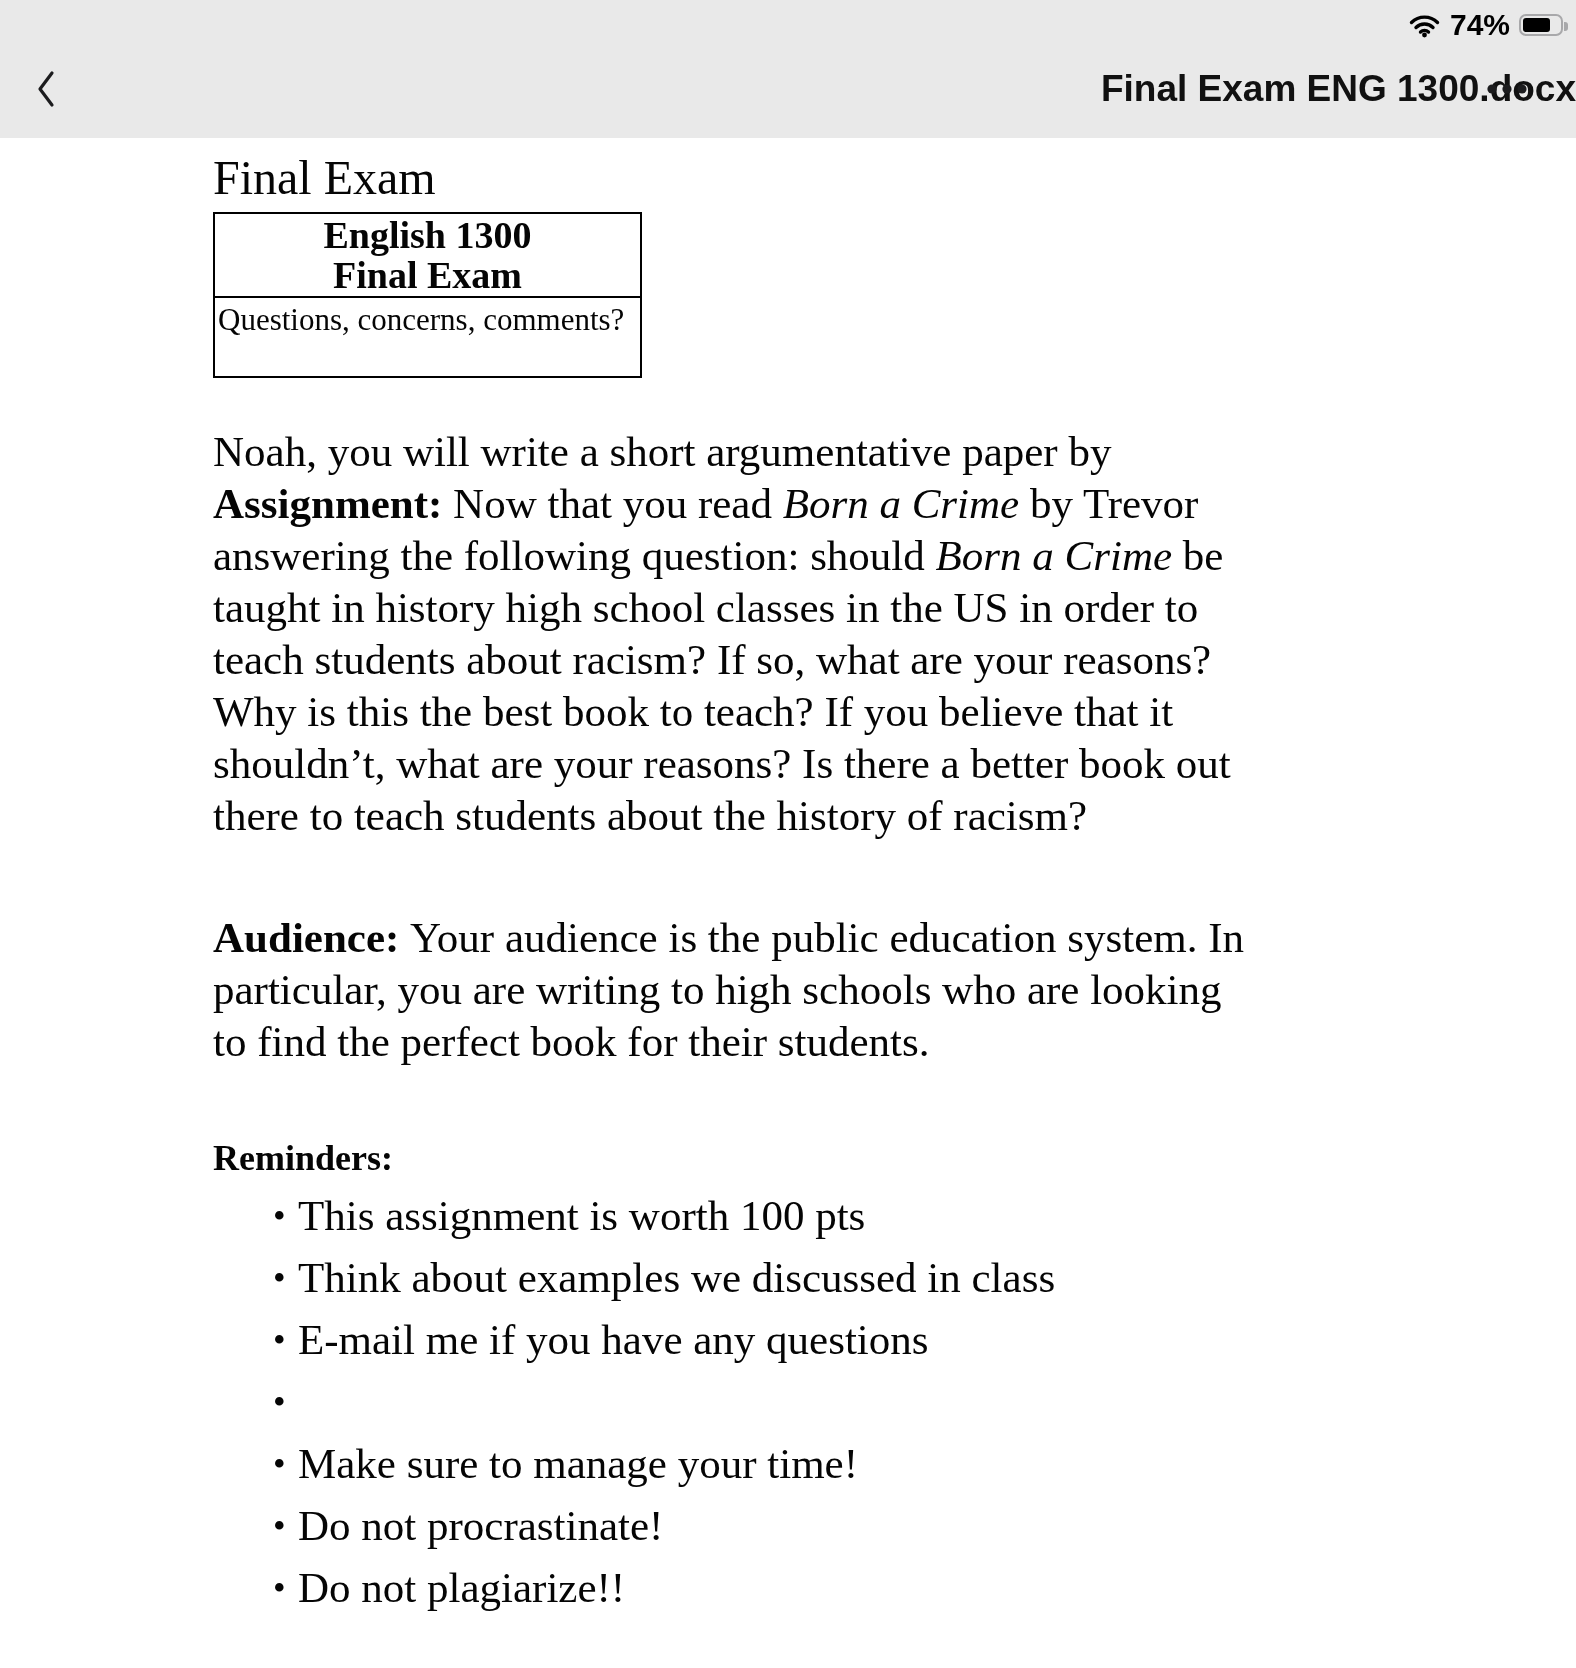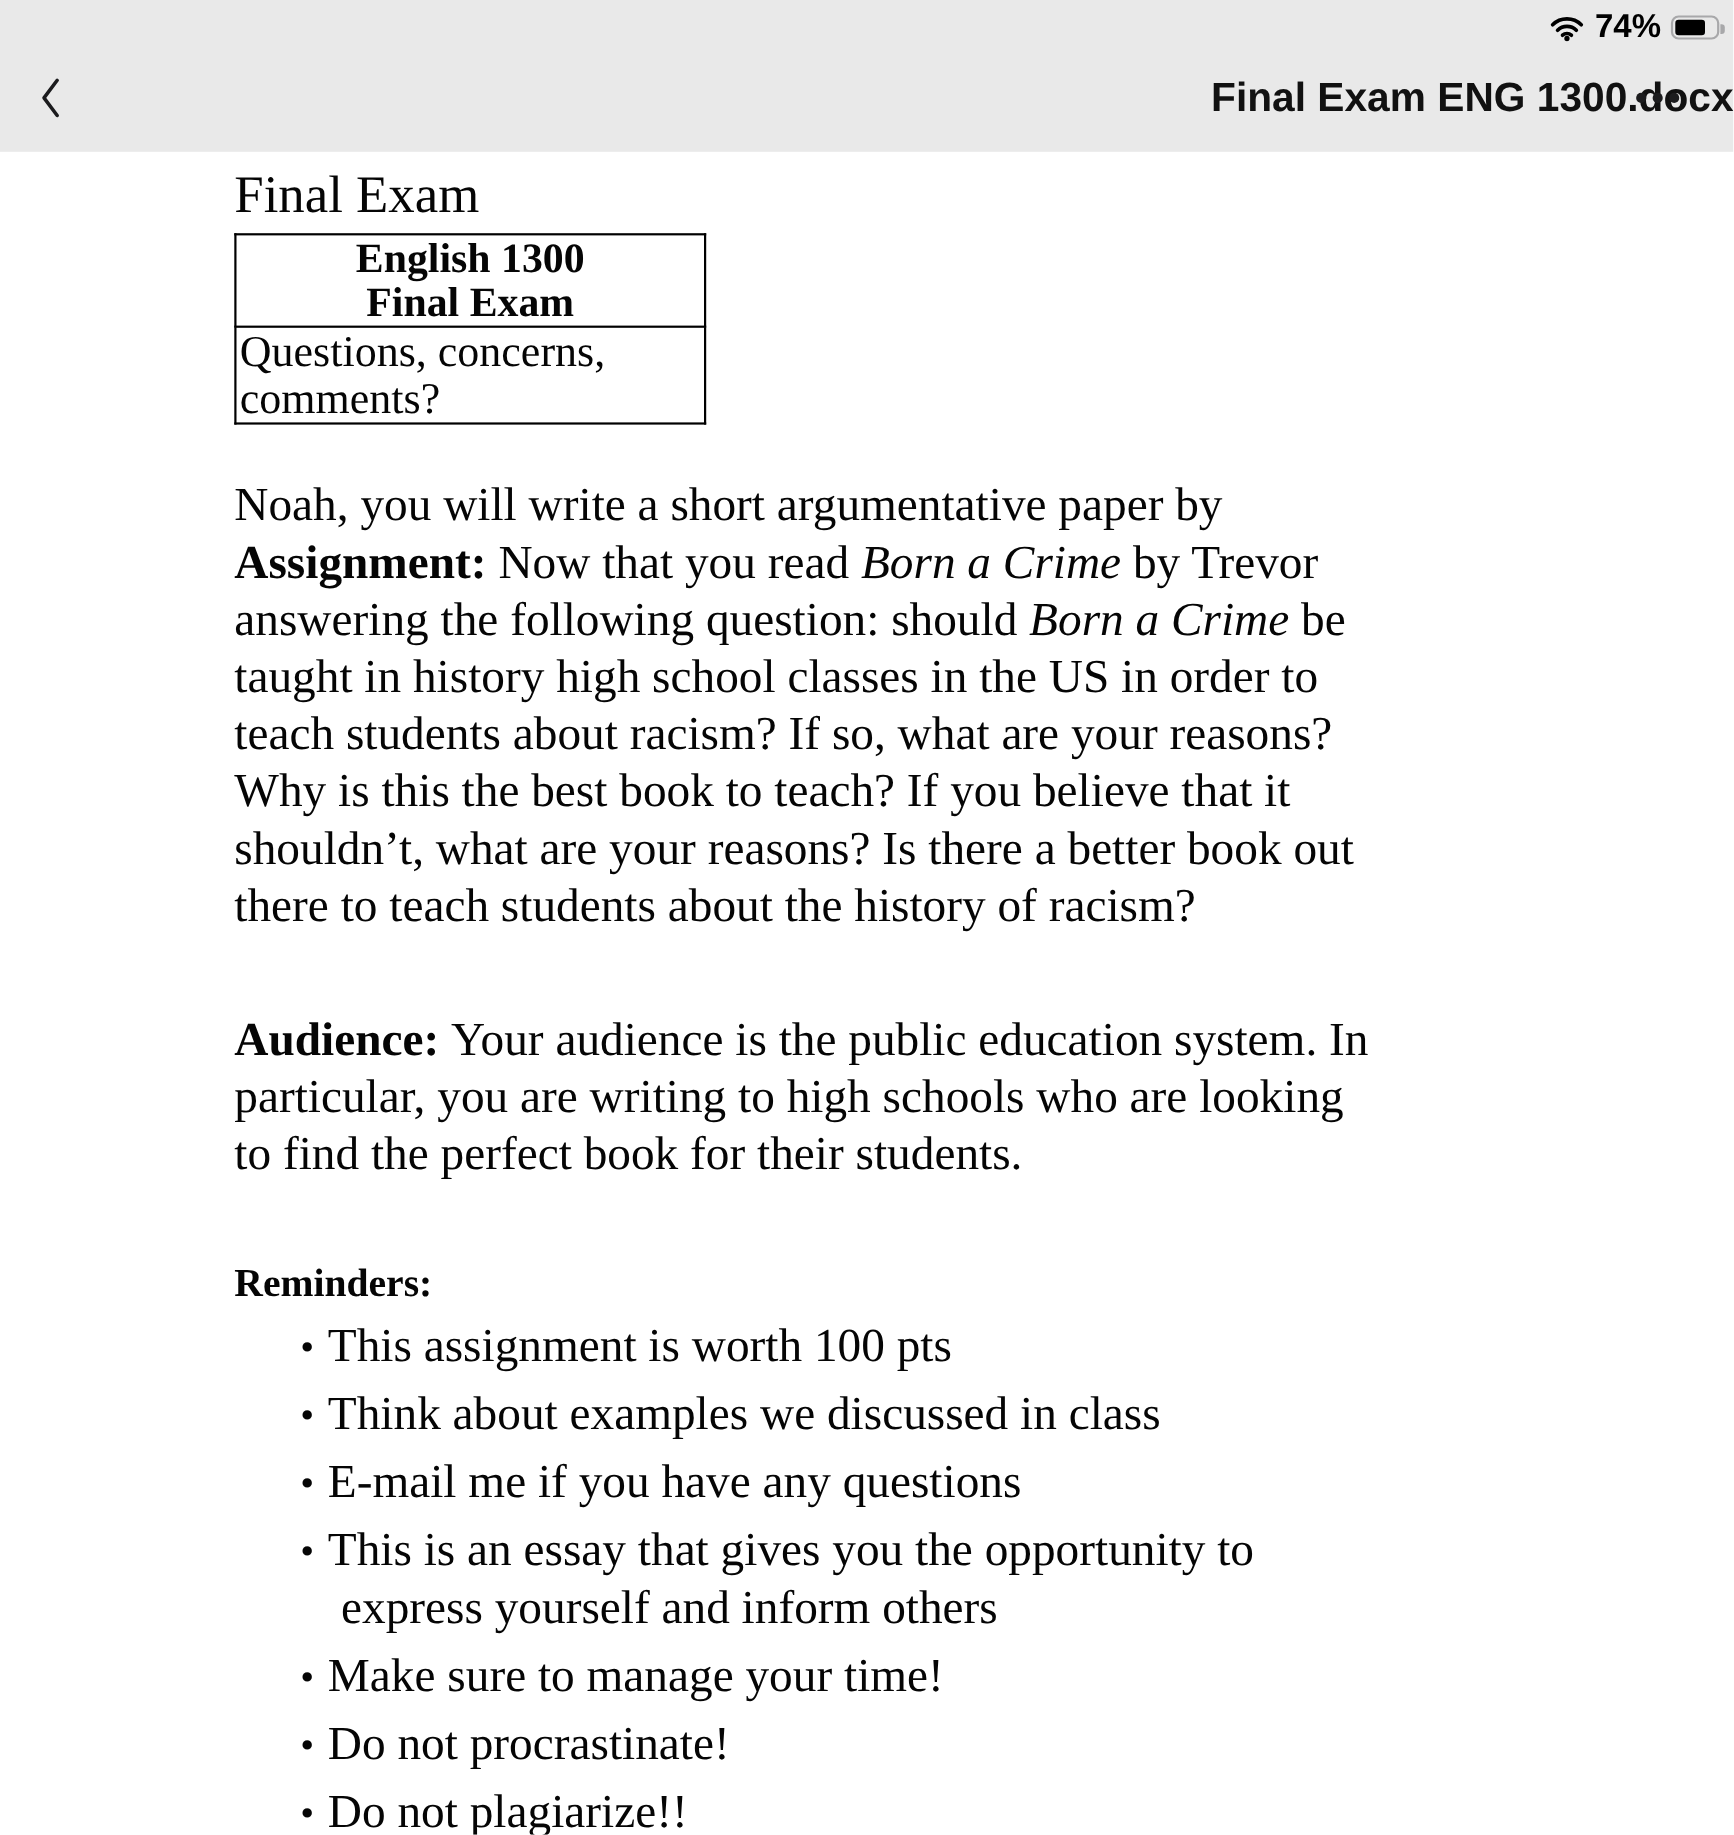--- a/index.html
+++ b/index.html
@@ -25,21 +25,21 @@
   .more-btn{position:absolute;right:40px;top:50%;transform:translateY(-50%);
             background:none;border:none;padding:8px;cursor:pointer;line-height:0;}
 
   
   main{padding:12px 0 0 213px;}
   h1{margin:0;font-size:48px;font-weight:400;line-height:56px;}
   table.info{border-collapse:collapse;margin-top:6px;width:429px;}
   table.info td{border:2px solid #000;}
   .info-head{height:76px;text-align:center;font-weight:700;font-size:38px;line-height:40px;
              vertical-align:middle;}
-  .info-body{height:76px;font-size:40px;line-height:42px;padding:1px 3px;vertical-align:top;}
+  .info-body{height:76px;font-size:31px;line-height:42px;padding:1px 3px;vertical-align:top;}
 
   .para{font-size:43px;line-height:52px;}
   #paragraphs .para:nth-child(1){margin-top:48px;}
   #paragraphs .para:nth-child(2){margin-top:70px;}
   .tline{white-space:nowrap;}
   .b{font-weight:700;}
   .i{font-style:italic;}
 
   h2{margin:64px 0 0 0;font-size:36px;font-weight:700;line-height:52px;}
   ul.reminders{list-style:none;margin:6px 0 0 0;padding:0;font-size:43px;line-height:52px;}
@@ -131,24 +131,20 @@
           </div>
         </li>
         <li>
           <span class="marker">•</span>
           <div class="btext">
             <div class="tline">E-mail me if you have any questions</div>
           </div>
         </li>
         <li>
           <span class="marker">•</span>
-          <div class="btext">
-            <div class="tline">This is an essay that gives you the opportunity to</div>
-            <div class="tline">express yourself and inform others</div>
-          </div>
         </li>
         <li>
           <span class="marker">•</span>
           <div class="btext">
             <div class="tline">Make sure to manage your time!</div>
           </div>
         </li>
         <li>
           <span class="marker">•</span>
           <div class="btext">

